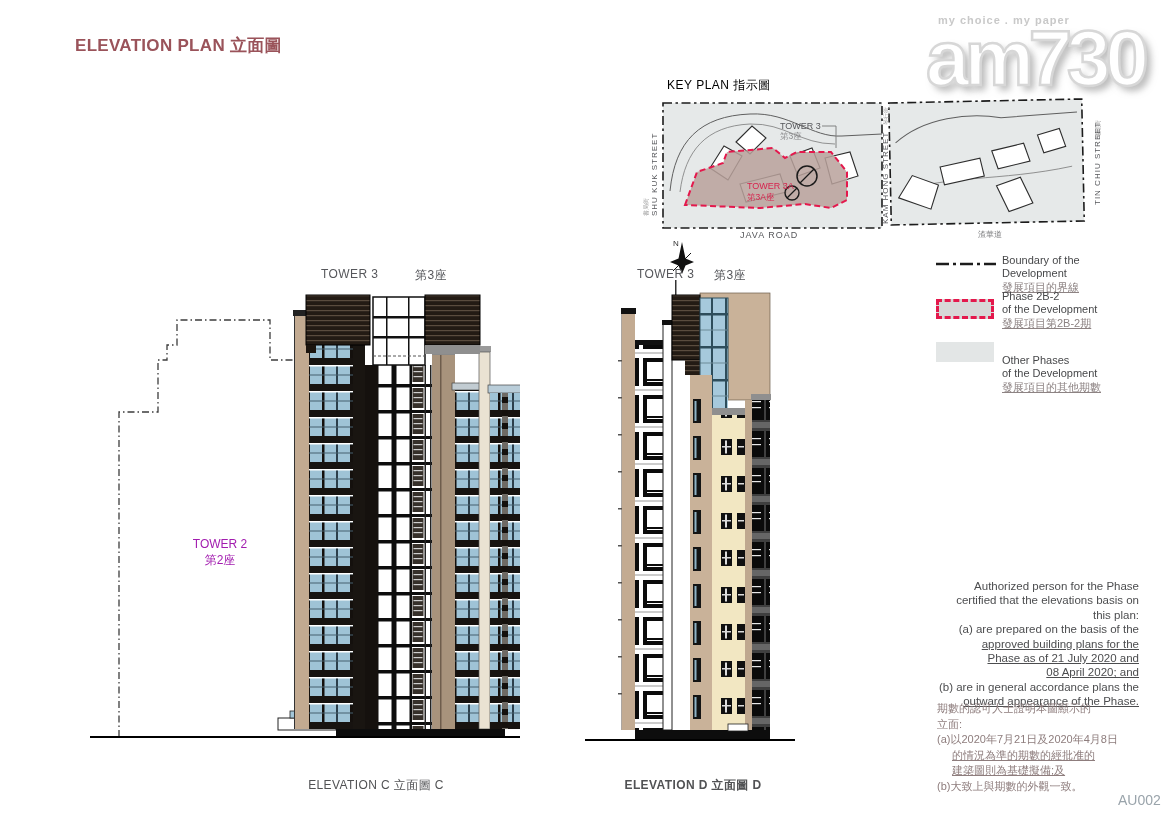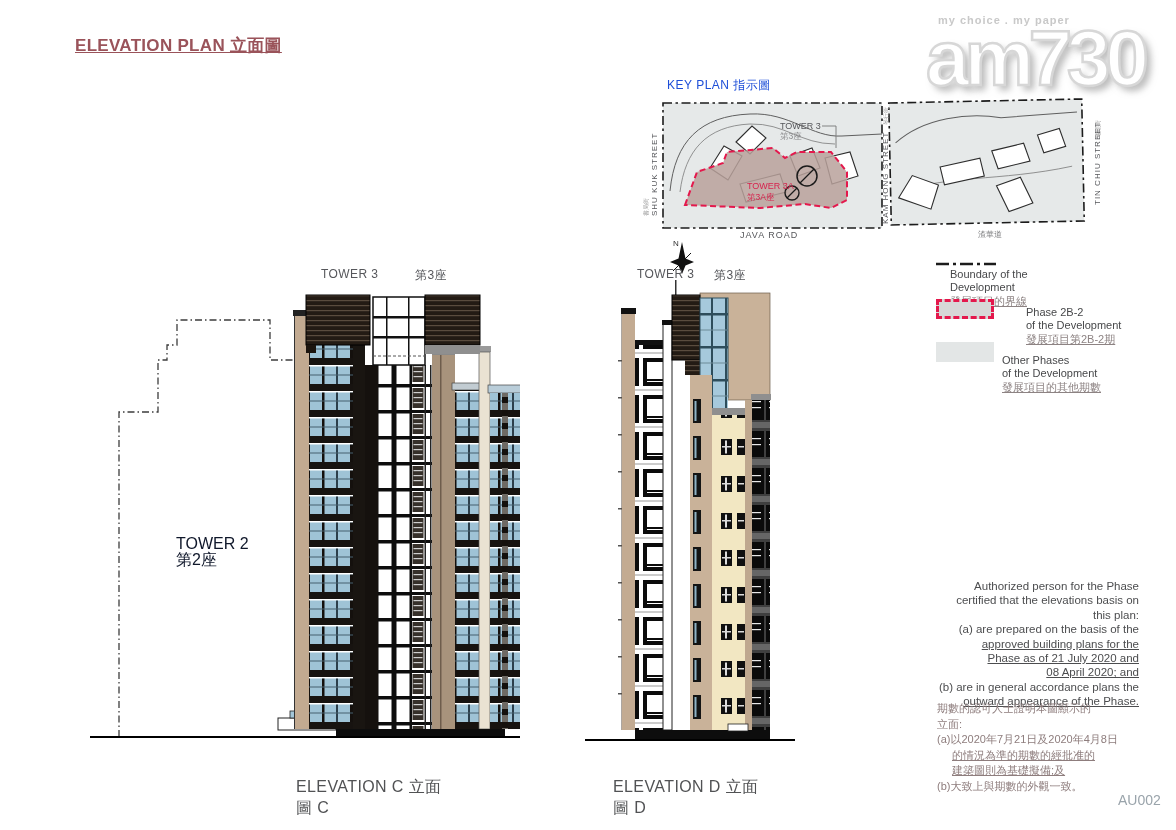--- a/index.html
+++ b/index.html
@@ -1,35 +1,35 @@
 <!DOCTYPE html>
 <html><head>
 <meta charset="utf-8">
 <style>
   html,body{margin:0;padding:0;background:#888;}
   #page{position:relative;width:1176px;height:830px;background:#ffffff;overflow:hidden;
         font-family:"Liberation Sans","DejaVu Sans",sans-serif;}
   .abs{position:absolute;}
-  #title{left:75px;top:34px;font-size:17px;font-weight:bold;color:#9a535a;letter-spacing:.3px;text-decoration:underline;}
+  #title{left:75px;top:34px;font-size:17px;font-weight:bold;color:#9a535a;letter-spacing:.3px;}
   
   #watermark{left:926px;top:14px;width:252px;z-index:6;pointer-events:none;text-align:left;}
   #wm-tag{font-size:11px;color:#c9c9c9;letter-spacing:1px;padding-left:12px;font-weight:bold;}
   #wm-logo{font-size:78px;font-weight:bold;line-height:64px;letter-spacing:-5px;color:#ffffff;
            -webkit-text-stroke:2.5px #d7d7d7;text-shadow:5px 5px 7px rgba(160,160,160,.75);}
   
-  #keyplan-title{left:667px;top:77px;font-size:12px;color:#1d4ed8;letter-spacing:.5px;}
+  #keyplan-title{left:667px;top:77px;font-size:12px;color:#000000;letter-spacing:.5px;}
   
   .leg-text{width:150px;font-size:11px;color:#47484a;line-height:13px;}
   .leg-zh{color:#8d8383;margin-top:1px;text-decoration:underline;}
   #leg-sym2{left:936px;top:299px;width:52px;height:14px;background:#d7d7d7;border:3px dashed #e4184c;}
   #leg-sym3{left:936px;top:342px;width:58px;height:20px;background:#e3e6e6;}
   
   .twr{font-size:12px;color:#56575b;letter-spacing:.4px;}
-  .caption{font-size:16px;color:#515254;letter-spacing:.4px;text-align:left;width:160px;}
-  #tower2-label{left:176px;top:536px;width:88px;text-align:left;font-size:16px;color:#0f172a;line-height:16px;}
+  .caption{font-size:12px;color:#515254;letter-spacing:.4px;text-align:center;width:160px;}
+  #tower2-label{left:176px;top:536px;width:88px;text-align:center;font-size:12px;color:#a21caf;line-height:16px;}
   
   #notes-en{left:937px;top:579px;width:202px;font-size:11.5px;line-height:14.4px;color:#4c4d4f;text-align:right;}
   #notes-zh{left:937px;top:701px;width:202px;font-size:11px;line-height:15.6px;color:#8e7d7d;}
   .ind{padding-left:15px;text-decoration:underline;}
   #sheet-code{left:1118px;top:792px;font-size:14px;color:#9aa4ab;}
   svg text{font-family:"Liberation Sans","DejaVu Sans",sans-serif;}
 </style>
 </head>
 <body>
 
@@ -92,28 +92,28 @@
     <text x="33" y="150" font-size="8" fill="#333333">N</text>
     <g transform="translate(42,166)">
       <polygon points="0,-20 3.5,-3.5 12,0 3.5,3.5 0,12 -3.5,3.5 -12,0 -3.5,-3.5" fill="#111111"></polygon>
       <line x1="-9" y1="9" x2="9" y2="-9" stroke="#111111" stroke-width="1"></line>
     </g>
   </svg>
 
   <svg class="abs" style="left:936px;top:258px;" width="60" height="12" viewBox="0 0 60 12">
     <line x1="0" y1="6" x2="60" y2="6" stroke="#1c1c1c" stroke-width="2.6" stroke-dasharray="13 4 3 4"></line>
   </svg>
-  <div class="abs leg-text" style="left:950px;top:254px;margin-top:14px;">
+  <div class="abs leg-text" style="left:1002px;top:254px;">
     <div>Boundary of the</div>
     <div>Development</div>
     <div class="leg-zh">發展項目的界線</div>
   </div>
 
   <div id="leg-sym2" class="abs"></div>
-  <div class="abs leg-text" style="left:1002px;top:306px;margin-left:24px;">
+  <div class="abs leg-text" style="left:1002px;top:290px;">
     <div>Phase 2B-2</div>
     <div>of the Development</div>
     <div class="leg-zh">發展項目第2B-2期</div>
   </div>
 
   <div id="leg-sym3" class="abs"></div>
   <div class="abs leg-text" style="left:1002px;top:354px;">
     <div>Other Phases</div>
     <div>of the Development</div>
     <div class="leg-zh">發展項目的其他期數</div>
@@ -299,21 +299,21 @@
 
     <rect x="166" y="114" width="20" height="6" fill="#8f8f8f"></rect>
     <rect x="167" y="120" width="18" height="330" fill="url(#pDdark)"></rect>
 
     <rect x="50" y="450" width="135" height="10" fill="#0d0d0d"></rect>
     <rect x="143" y="444" width="20" height="7" fill="#ffffff" stroke="#222222" stroke-width="0.8"></rect>
 
     <line x1="0" y1="460" x2="210" y2="460" stroke="#000000" stroke-width="2"></line>
   </svg>
 
-  <div class="abs caption" style="left:613px;top:777px;">ELEVATION D 立面圖 D</div>
+  <div class="abs caption" style="left:613px;top:777px;font-weight:bold;">ELEVATION D 立面圖 D</div>
 
   <div id="notes-en" class="abs">
     <div>Authorized person for the Phase</div>
     <div>certified that the elevations basis on</div>
     <div>this plan:</div>
     <div>(a) are prepared on the basis of the</div>
     <div class="ind">approved building plans for the</div>
     <div class="ind">Phase as of 21 July 2020 and</div>
     <div class="ind">08 April 2020; and</div>
     <div>(b) are in general accordance plans the</div>

